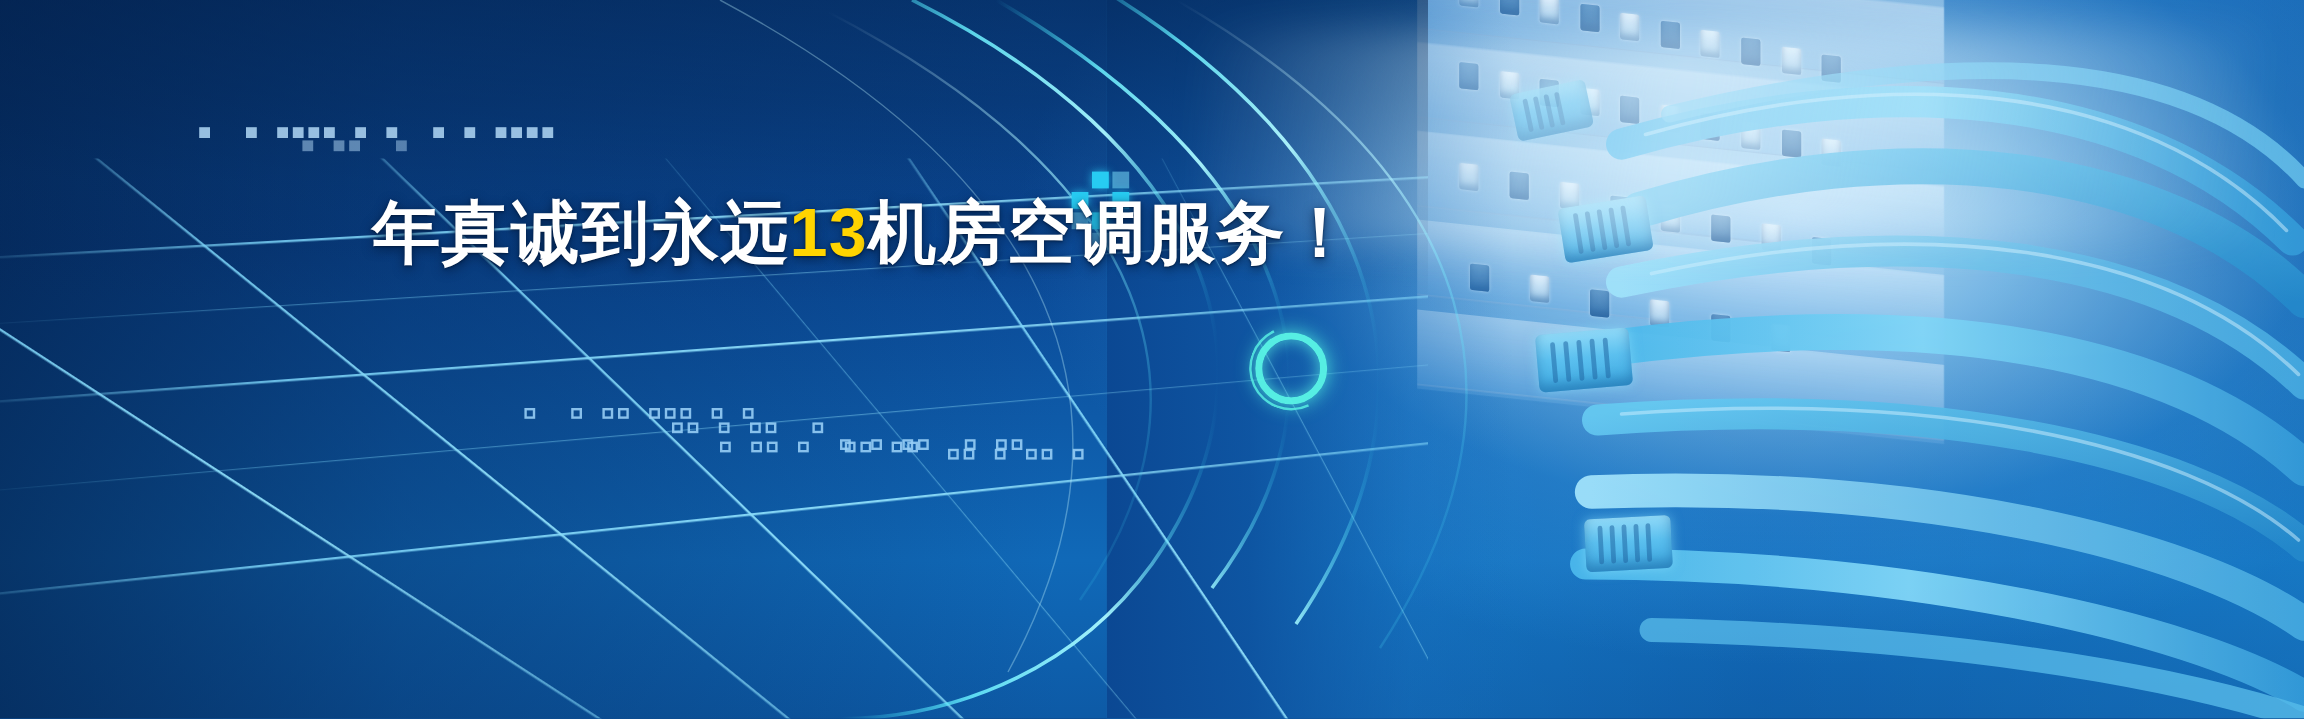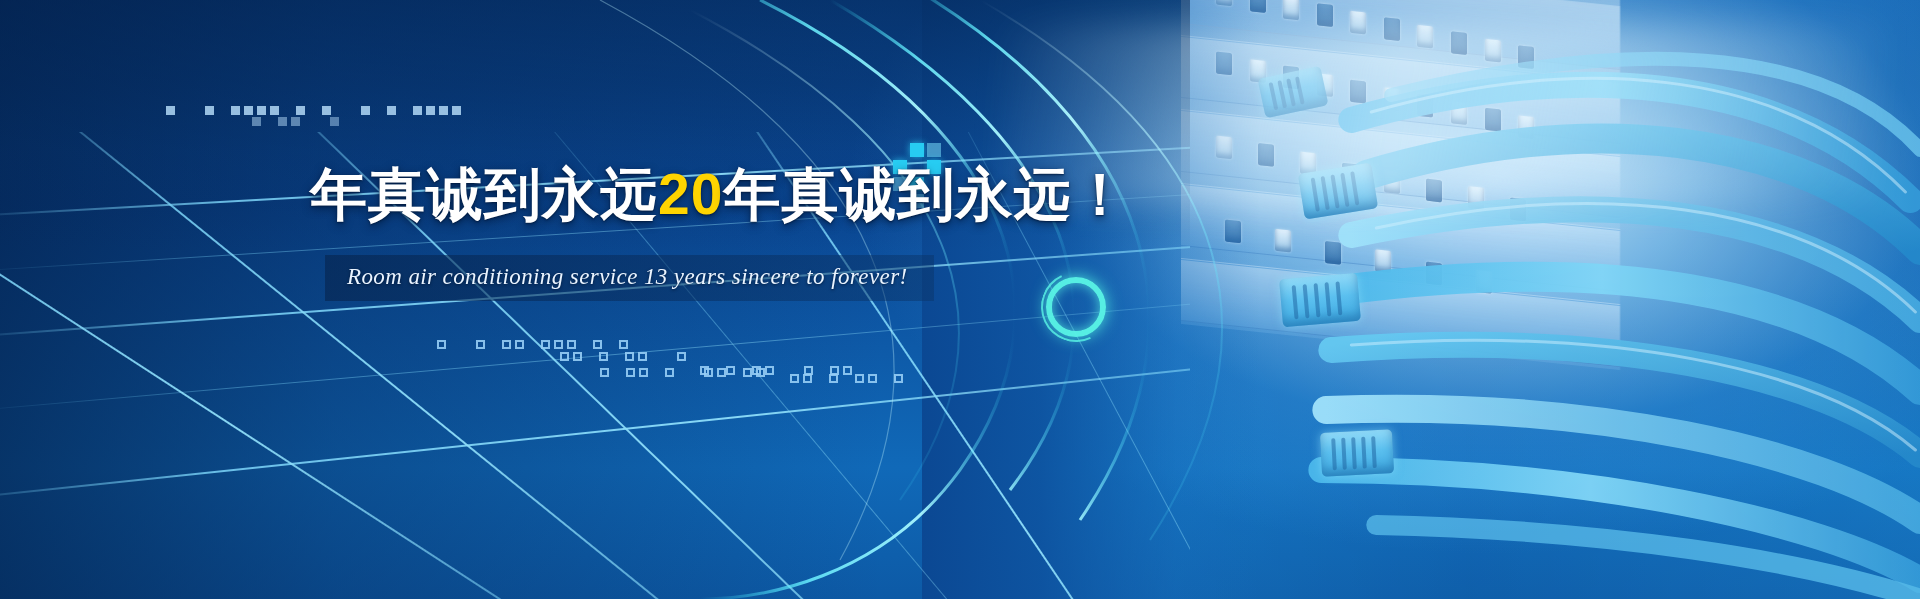--- a/index.html
+++ b/index.html
@@ -435,22 +435,19 @@
       <span class="off"></span>
     <span class="off"></span>
       <span class="dim"></span>
       <span class="off"></span>
       <span class="off"></span>
   </div>
 
   <div class="copy">
 
     <div class="headline">
-      <span>年真诚到永远</span><span class="accent">20</span><span>年真诚到永远！</span>
+      <span>年真诚到永远</span><span class="accent">13</span><span>机房空调服务！</span>
     </div>
 
-    <div class="subbar">
-      <div class="subtitle">Room air conditioning service 13 years sincere to forever!</div>
-    </div>
 
   </div>
 
 </div>
 
 </body></html>

